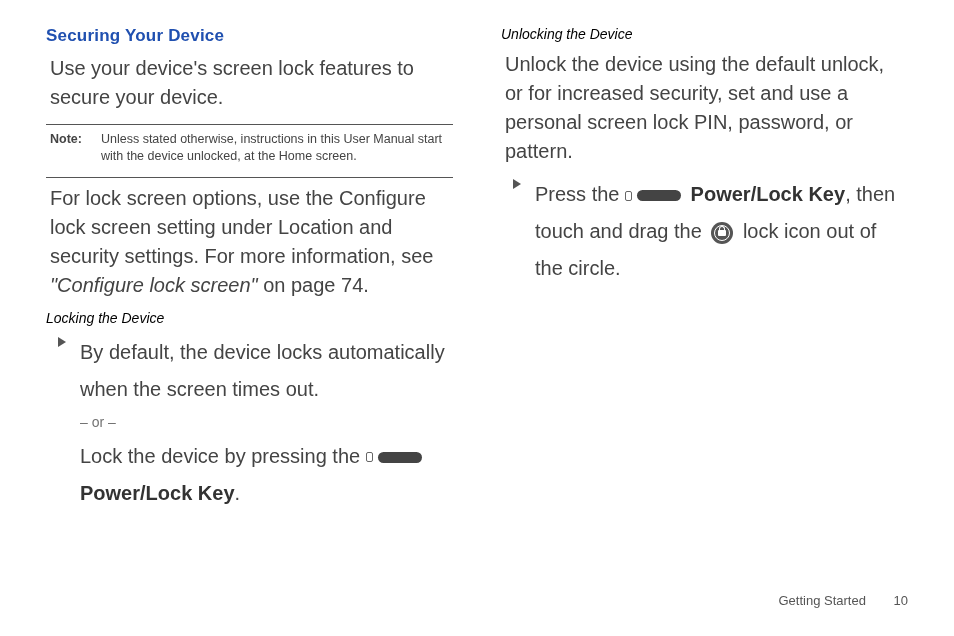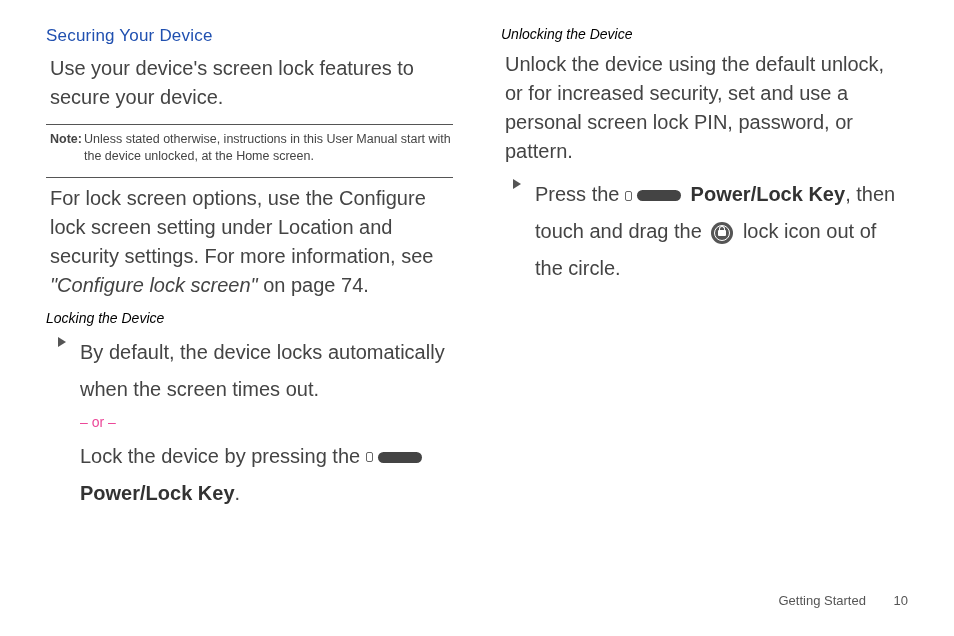--- a/index.html
+++ b/index.html
@@ -15,21 +15,21 @@
     display: flex;
     padding: 26px 46px 0 46px;
     gap: 48px;
   }
   .col {
     flex: 1;
     min-width: 0;
   }
   .h1 {
     color: #2050b0;
-    font-weight: 400;
+    font-weight: 700;
     font-size: 17px;
     letter-spacing: 0.2px;
     margin-bottom: 8px;
   }
   .h2 {
     color: #000000;
     font-weight: 400;
     font-style: italic;
     font-size: 14px;
     margin: 10px 0 8px 0;
@@ -46,42 +46,42 @@
     margin: 12px 0 6px 0;
   }
   .note {
     font-size: 12.5px;
     line-height: 1.35;
     color: #444;
     padding: 0 0 0 4px;
     margin-bottom: 6px;
   }
   .note .label { font-weight: 700; }
-  .note-row { display: flex; gap: 2px; }
+  .note-row { display: flex; gap: 19px; }
   .note-text { flex: 1; }
   .indent-block { padding-left: 34px; position: relative; }
   .bullet-caret {
     position: absolute;
     left: 12px;
     top: 3px;
     width: 0;
     height: 0;
     border-top: 5px solid transparent;
     border-bottom: 5px solid transparent;
     border-left: 8px solid #555;
   }
   .step-p {
     font-size: 20px;
     line-height: 1.85;
     color: #444;
   }
   .or {
     font-size: 14px;
     line-height: 1.85;
-    color: #ec4899;
+    color: #737373;
     margin: 2px 0;
   }
   .ref { font-style: italic; }
   .bold { font-weight: 700; color: #333; }
   .power-pill {
     display: inline-block;
     width: 44px;
     height: 11px;
     background: #444;
     border-radius: 6px;

